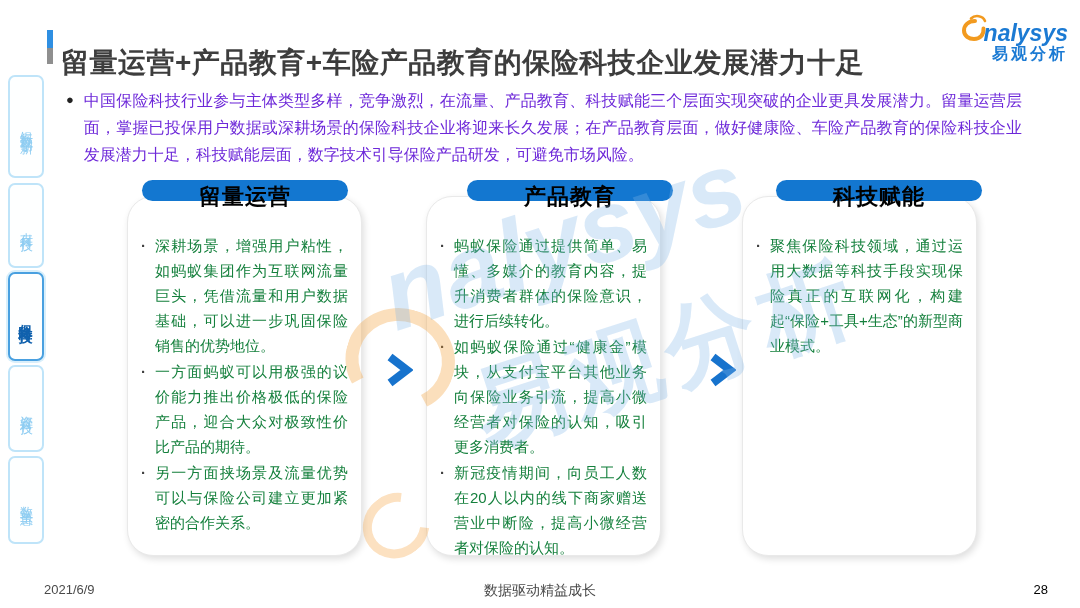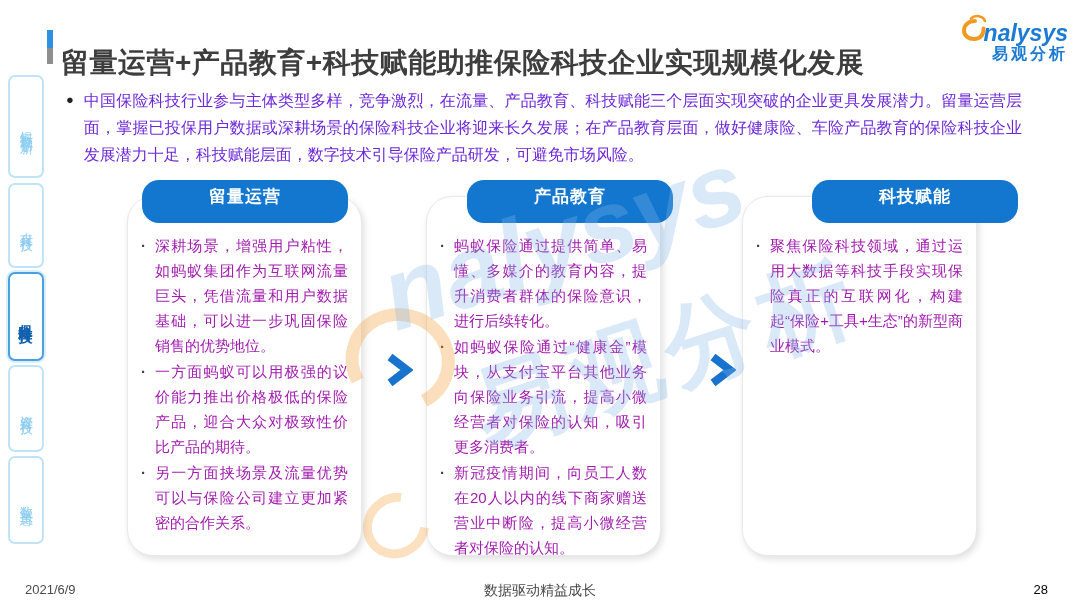--- a/index.html
+++ b/index.html
@@ -26,52 +26,52 @@
   .side-tab{position:absolute;left:8px;width:36px;display:flex;align-items:center;justify-content:center;
     border:2px solid #bfe4f9;border-radius:7px;background:#feffff;box-sizing:border-box;cursor:pointer;}
   .side-tab span{writing-mode:vertical-lr;text-orientation:upright;font-size:13px;
     letter-spacing:2px;color:#8fcdf2;}
   .side-tab.active{border-color:#49a0e0;box-shadow:0 0 0 2px #d9effb;}
   .side-tab.active span{color:#1061ad;font-weight:bold;font-size:14px;}
   
   .card{position:absolute;top:196px;width:235px;height:360px;background:#fff;
     border:1px solid #e9e9e9;border-radius:26px;box-shadow:2px 3px 7px rgba(0,0,0,.13);
     box-sizing:border-box;padding:36px 13px 10px 13px;z-index:1;}
-  .pill{position:absolute;top:180px;width:206px;height:43px;background:#1377d0;
-    border-radius:17px;color:#ffffff;font-size:17px;font-weight:bold;text-align:center;
+  .pill{position:absolute;top:180px;width:206px;height:21px;background:#1377d0;
+    border-radius:17px;color:#000000;font-size:22px;font-weight:bold;text-align:center;
     line-height:33px;z-index:3;letter-spacing:1px;}
   .card ul{list-style:none;margin:0;padding:0;}
   .card li{display:flex;margin-bottom:1px;}
   .card li .mk{flex:0 0 14px;font-size:15px;line-height:25px;color:#3f3f3f;}
   .card li .mk::before{content:"\00B7";font-weight:bold;}
-  .card li .tx{font-size:15px;line-height:25px;color:#a21caf;text-align:justify;}
+  .card li .tx{font-size:15px;line-height:25px;color:#15803d;text-align:justify;}
   
   .chev{position:absolute;top:351px;width:28px;height:38px;z-index:2;}
   
   .watermark{position:absolute;left:330px;top:195px;width:540px;height:350px;
     transform:rotate(-18deg);pointer-events:none;z-index:4;}
   .watermark .wm-en{position:absolute;left:88px;top:-18px;font-size:102px;font-style:italic;
     font-weight:bold;color:rgba(128,182,232,0.30);white-space:nowrap;}
   .watermark .wm-cn{position:absolute;left:138px;top:118px;font-size:92px;font-weight:bold;
     color:rgba(128,182,232,0.30);letter-spacing:8px;white-space:nowrap;}
   .wm-arc1{position:absolute;left:28px;top:52px;width:84px;height:78px;border-radius:50%;
     border:13px solid rgba(243,157,52,0.33);border-bottom-color:transparent;transform:rotate(35deg);}
   .wm-arc2{position:absolute;left:-6px;top:228px;width:50px;height:46px;border-radius:50%;
     border:9px solid rgba(243,157,52,0.30);border-right-color:transparent;transform:rotate(-20deg);}
   
-  .footer-date{position:absolute;left:25px;top:582px;font-size:13px;color:#4a4a4a;}
+  .footer-date{position:absolute;left:44px;top:582px;font-size:13px;color:#4a4a4a;}
   .footer-slogan{position:absolute;left:0;top:582px;width:100%;text-align:center;
     font-size:14px;color:#4a4a4a;}
   .footer-page{position:absolute;right:32px;top:582px;font-size:13px;color:#000000;}
 </style>
 </head>
 <body>
 
 <div class="accent-bar"></div>
-<h1 class="page-title">留量运营+产品教育+科技赋能助推保险科技企业实现规模化发展</h1>
+<h1 class="page-title">留量运营+产品教育+车险产品教育的保险科技企业发展潜力十足</h1>
 
 <div class="logo">
   <div class="row">
     <span>
       <svg width="30" height="28" viewBox="0 0 30 28">
         <path d="M15 7 C8 7 4 11.5 4 16.5 C4 22 9 25 14 25 C20 25 24 21 23.5 14.5" fill="none" stroke="#f29a1f" stroke-width="4" stroke-linecap="round"></path>
         <path d="M11 4.5 C15 0.5 23 1.5 25 7" fill="none" stroke="#f29a1f" stroke-width="2.6" stroke-linecap="round"></path>
       </svg>
     </span>
     <span class="en">nalysys</span>
@@ -95,21 +95,21 @@
 </div>
 <div class="side-tab" style="top:365px;height:87px;">
   <span>资管科技</span>
 </div>
 <div class="side-tab" style="top:456px;height:88px;">
   <span>数字普惠</span>
 </div>
 
 <div class="pill" style="left:142px;">留量运营</div>
 <div class="pill" style="left:467px;">产品教育</div>
-<div class="pill" style="left:812px;">科技赋能</div>
+<div class="pill" style="left:776px;">科技赋能</div>
 
 <div class="card" style="left:127px;">
   <ul>
     <li>
         <span class="mk"></span>
         <span class="tx">深耕场景，增强用户粘性，如蚂蚁集团作为互联网流量巨头，凭借流量和用户数据基础，可以进一步巩固保险销售的优势地位。</span>
       </li>
     <li>
         <span class="mk"></span>
         <span class="tx">一方面蚂蚁可以用极强的议价能力推出价格极低的保险产品，迎合大众对极致性价比产品的期待。</span>

